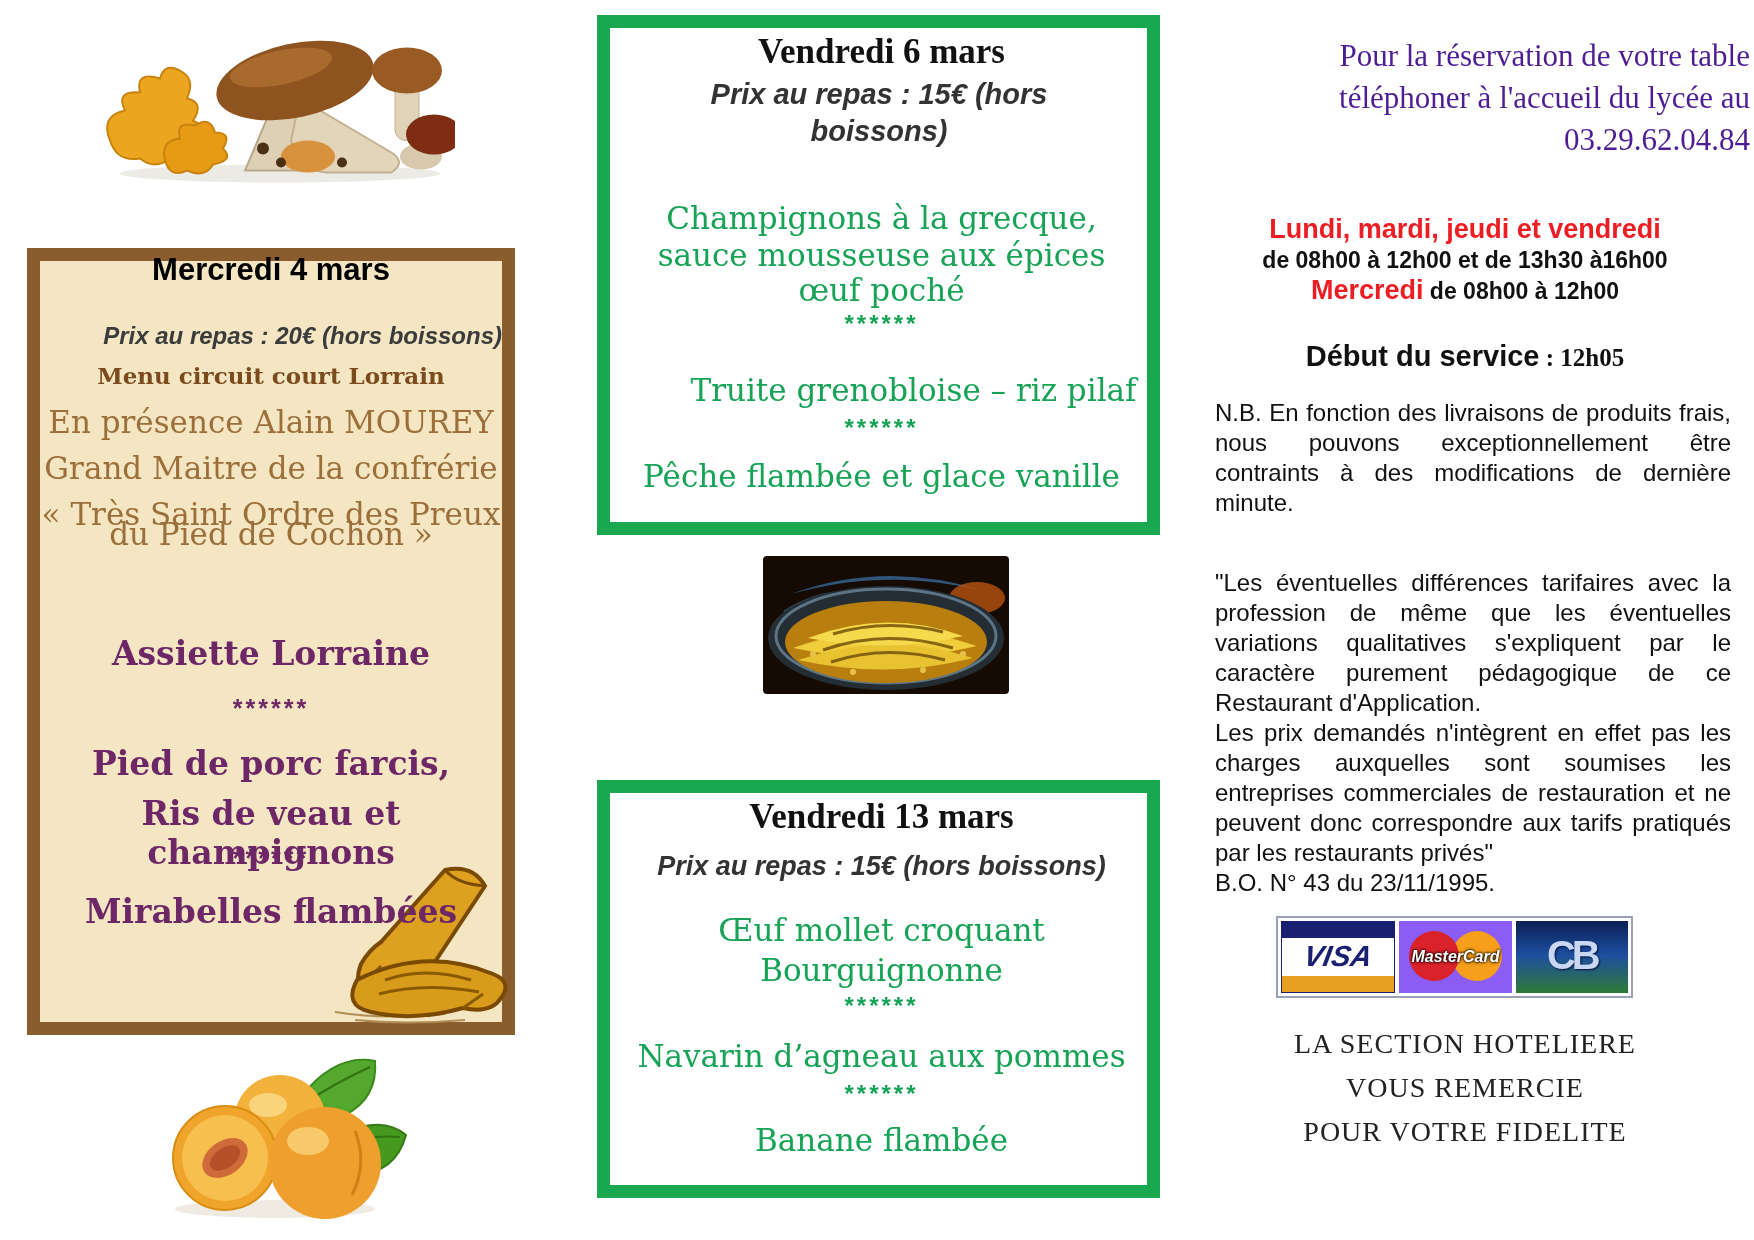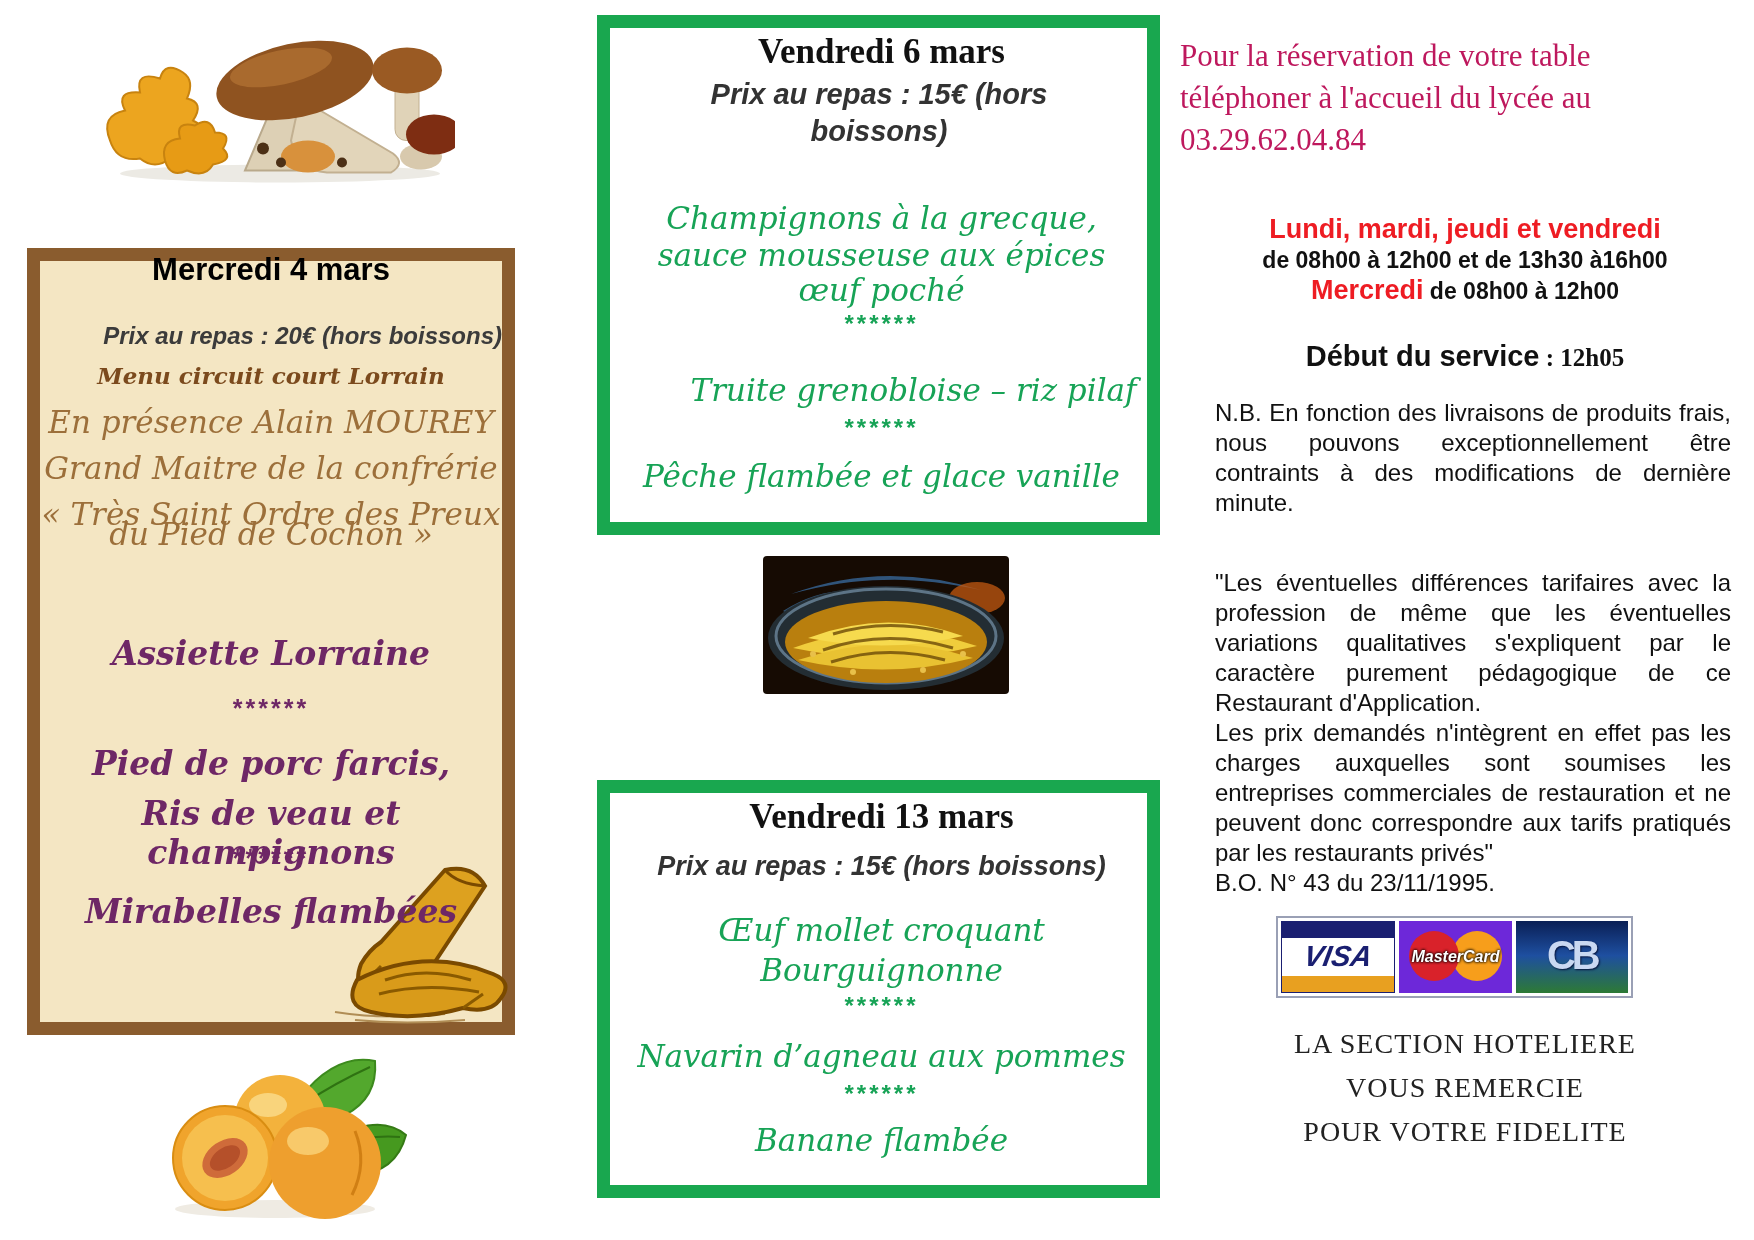--- a/index.html
+++ b/index.html
@@ -2,21 +2,21 @@
 <html><head>
 <meta charset="utf-8">
 <style>
   html,body{margin:0;padding:0;background:#fff;}
   #page{position:relative;width:1754px;height:1240px;background:#ffffff;overflow:hidden;
         font-family:"Liberation Sans",sans-serif;}
   .abs{position:absolute;}
   .center{text-align:center;}
   .sans{font-family:"Liberation Sans",sans-serif;}
   .serif{font-family:"Liberation Serif",serif;}
-  .script{font-family:"DejaVu Serif",serif;font-style:italic;}
+  .script{font-family:"DejaVu Serif",serif;}
 
   
   .brown-box{left:27px;top:248px;width:488px;height:787px;background:#f4e6c3;
              border:13px solid #8a5c2e;box-sizing:border-box;}
   .lbx{left:40px;width:462px;text-align:center;}
   .l-title{top:252px;font-size:31px;font-weight:bold;color:#000000;}
   .l-price{top:322px;font-size:24px;font-weight:bold;font-style:italic;color:#3b3b3b;text-align:right;}
   .l-circuit{top:362px;font-size:23px;font-weight:bold;color:#7b4a1d;}
   .l-guest{font-size:31px;color:#9c6f3a;}
   .l-purple{font-size:33px;font-weight:bold;color:#6e2766;}
@@ -26,38 +26,38 @@
   .green-box{background:#fff;border:13px solid #19a74f;box-sizing:border-box;}
   .gb1{left:597px;top:15px;width:563px;height:520px;}
   .gb2{left:597px;top:780px;width:563px;height:418px;}
   .mbx{left:610px;width:543px;text-align:center;}
   .m-title{font-family:"Liberation Serif",serif;font-size:35px;font-weight:bold;color:#111;}
   .m-price{font-size:29px;font-weight:bold;font-style:italic;color:#333;line-height:37px;}
   .m-course{font-size:31px;color:#17a356;}
   .m-star{font-size:24px;font-weight:bold;color:#17a356;letter-spacing:3px;}
 
   
-  .rhead{left:1180px;width:570px;text-align:left;font-family:"Liberation Serif",serif;
-         font-size:31px;color:#be185d;}
+  .rhead{left:1180px;width:570px;text-align:right;font-family:"Liberation Serif",serif;
+         font-size:31px;color:#4c1d95;}
   .r-red{color:#ee1c23;font-weight:bold;}
   .r-para{left:1215px;width:516px;font-size:24px;line-height:30px;color:#111;
           text-align:justify;}
   .thanks{left:1180px;width:570px;text-align:center;font-family:"Liberation Serif",serif;
           font-size:28px;color:#222;letter-spacing:1px;}
 
   
   .cards-strip{left:1276px;top:916px;width:357px;height:82px;background:#fff;
                border:2px solid #9aa0b5;box-sizing:border-box;display:flex;gap:4px;padding:3px;}
   .card{flex:1;position:relative;overflow:hidden;}
   .card-visa{background:#fff;border:1px solid #1a1f71;box-sizing:border-box;}
   .visa-band-top{position:absolute;top:0;left:0;right:0;height:16px;background:#1a1f71;}
   .visa-band-bottom{position:absolute;bottom:0;left:0;right:0;height:16px;background:#e8a020;}
   .visa-word{position:absolute;top:50%;left:50%;transform:translate(-50%,-52%) skewX(-10deg);
              color:#1a1f71;font-weight:bold;font-style:italic;font-size:29px;}
-  .card-mc{background:#6d28d9;}
+  .card-mc{background:#8b5cf6;}
   .mc-circle{position:absolute;top:10px;width:50px;height:50px;border-radius:50%;}
   .mc-red{left:10px;background:#d9222a;z-index:2;}
   .mc-orange{right:10px;background:#f79e1b;z-index:1;}
   .mc-word{position:absolute;top:50%;left:50%;transform:translate(-50%,-50%);z-index:3;
            color:#fff;font-weight:bold;font-style:italic;font-size:16px;white-space:nowrap;
            text-shadow:0 0 3px #000,0 0 3px #000;}
   .card-cb{background:linear-gradient(180deg,#0a1f55 0%,#1e4fa0 48%,#2d7a35 100%);}
   .cb-word{position:absolute;top:50%;left:50%;transform:translate(-50%,-54%);
            color:#c9d8f2;font-weight:bold;font-size:40px;letter-spacing:-4px;
            text-shadow:1px 1px 2px #05123a;}

